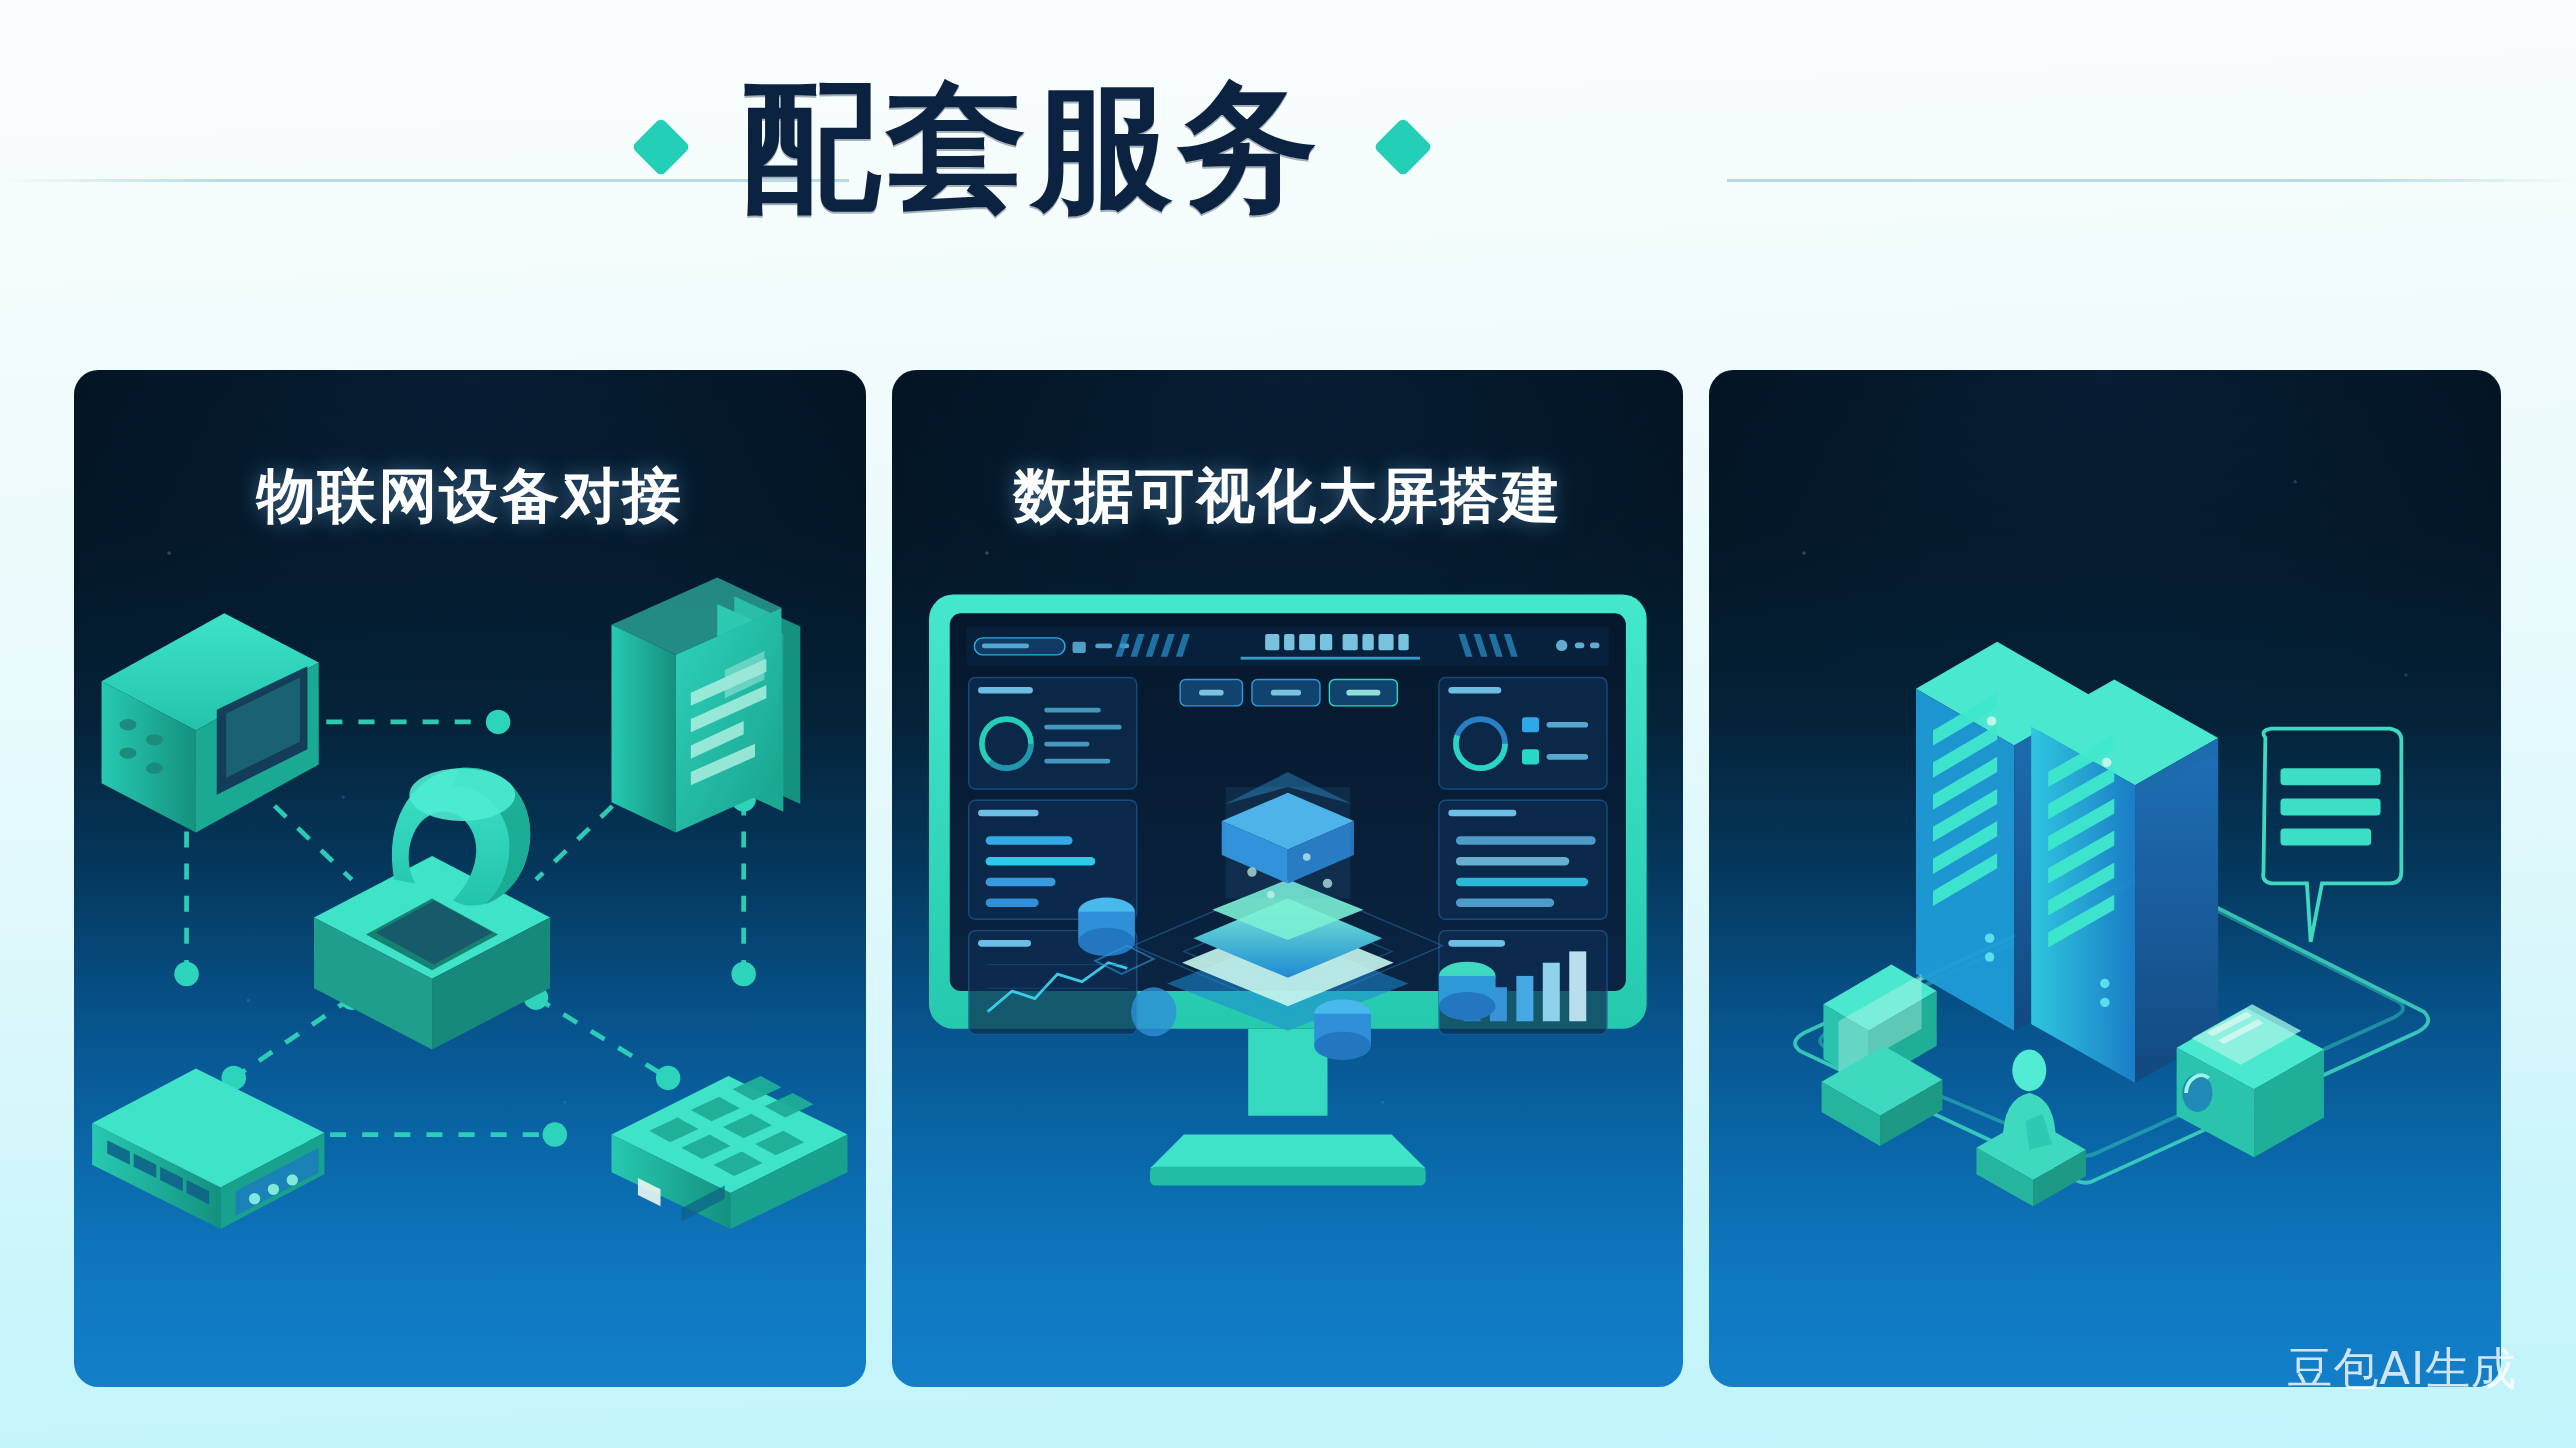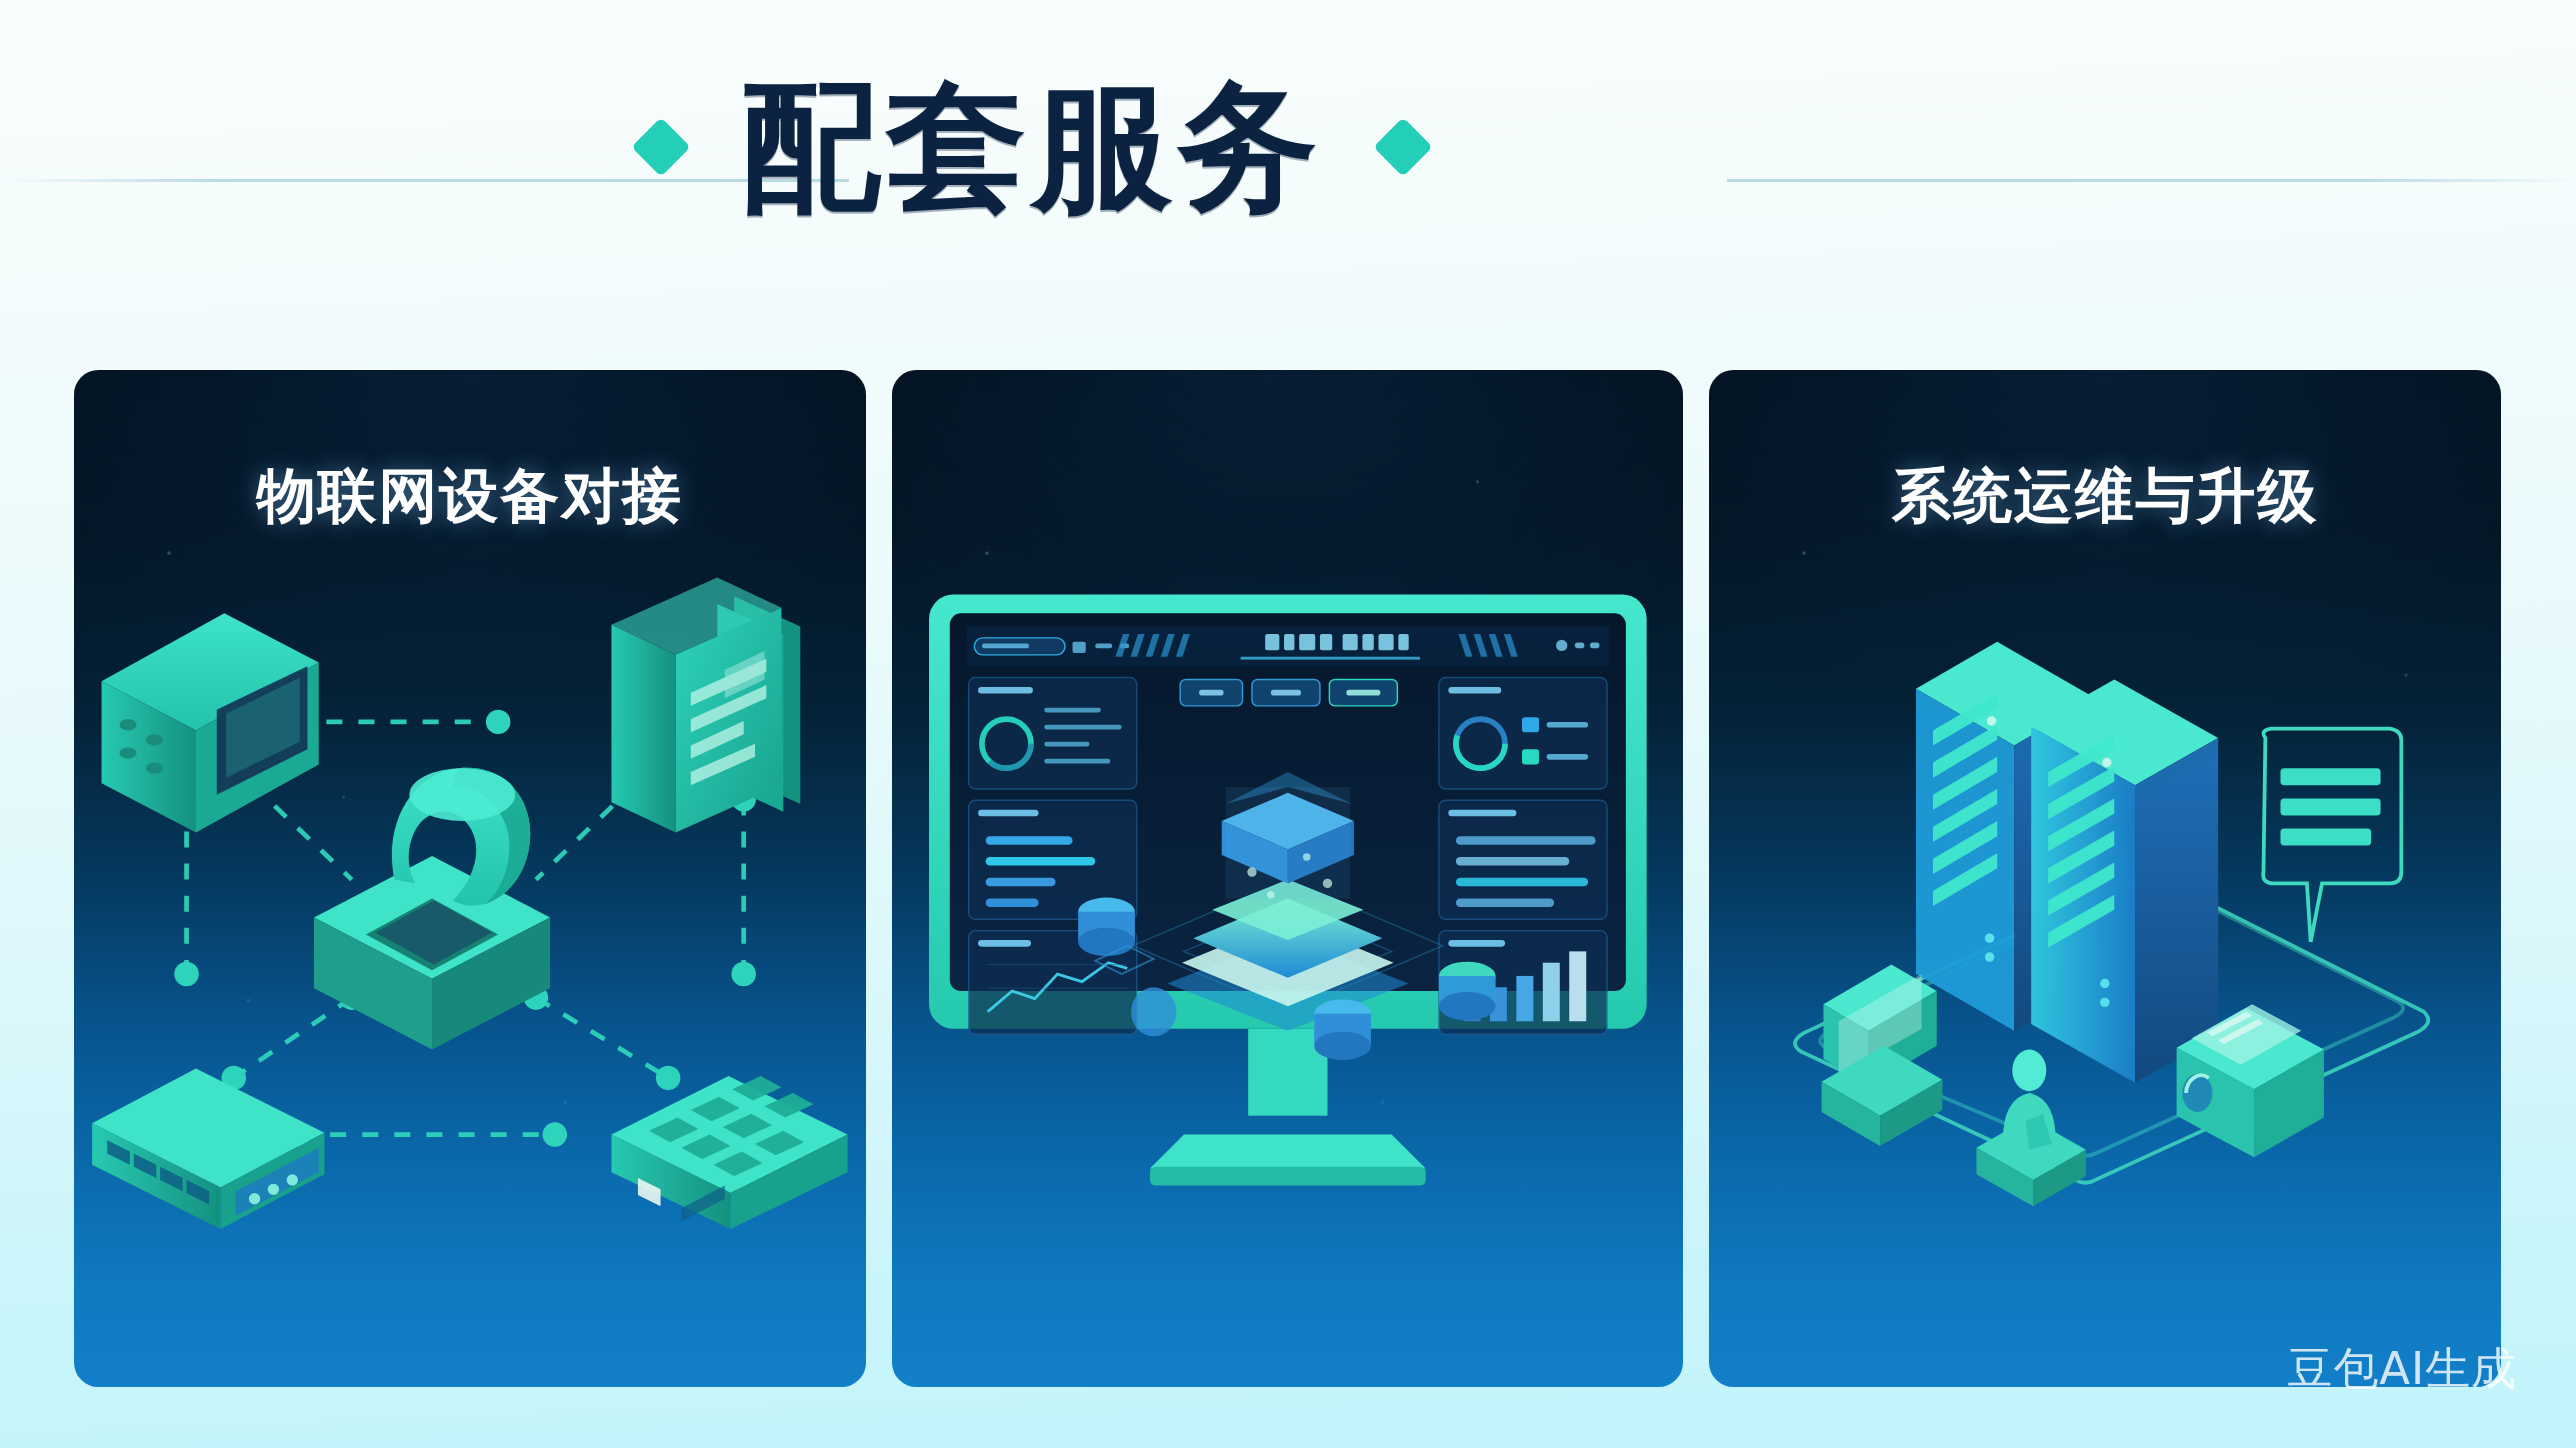--- a/index.html
+++ b/index.html
@@ -283,20 +283,21 @@
             <polygon points="712,610 742,596 764,608 734,622"></polygon>
           </g>
           <polygon points="588,646 612,658 612,676 588,664" fill="#eaf6f2" opacity="0.9"></polygon>
           <polygon points="634,678 680,654 680,668 634,692" fill="#0e5f87" opacity="0.7"></polygon>
         </g>
       </svg>
     </div>
   </div>
 
   <div class="card">
+    <div class="card-title">数据可视化大屏搭建</div>
     <div class="card-art">
       <svg viewBox="0 0 820 700" preserveAspectRatio="xMidYMid meet" aria-hidden="true">
         <defs>
           <linearGradient id="bezel" x1="0" y1="0" x2="0" y2="1">
             <stop offset="0" stop-color="#46e8cd"></stop>
               <stop offset="1" stop-color="#24c9ae"></stop>
           </linearGradient>
           <linearGradient id="screenG" x1="0" y1="0" x2="0" y2="1">
             <stop offset="0" stop-color="#05172b"></stop>
               <stop offset="1" stop-color="#0a2442"></stop>
@@ -466,21 +467,20 @@
           <ellipse cx="268" cy="470" rx="24" ry="26" fill="#2f8fd8" opacity="0.8"></ellipse>
           <g opacity="0.6" fill="none" stroke="#2f9ad8" stroke-width="2">
             <polygon points="206,416 240,400 268,414 234,430"></polygon>
           </g>
         </g>
       </svg>
     </div>
   </div>
 
   <div class="card">
-    <div class="card-title">系统运维与升级</div>
     <div class="card-art">
       <svg viewBox="0 0 820 700" preserveAspectRatio="xMidYMid meet" aria-hidden="true">
         <defs>
           <linearGradient id="rackFrontA" x1="0" y1="0" x2="0" y2="1">
             <stop offset="0" stop-color="#1f6fb8"></stop>
               <stop offset="1" stop-color="#12497f"></stop>
           </linearGradient>
           <linearGradient id="rackSideA" x1="0" y1="0" x2="1" y2="0">
             <stop offset="0" stop-color="#3fd9c0"></stop>
               <stop offset="1" stop-color="#2aa8d8"></stop>

